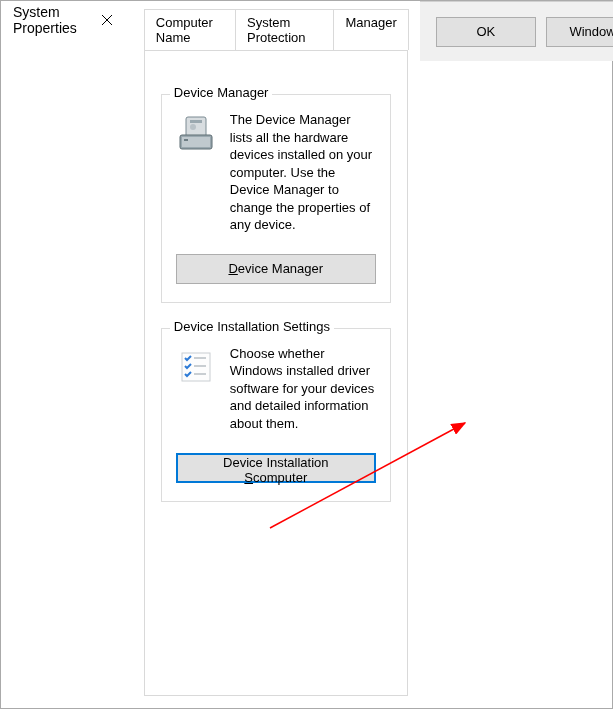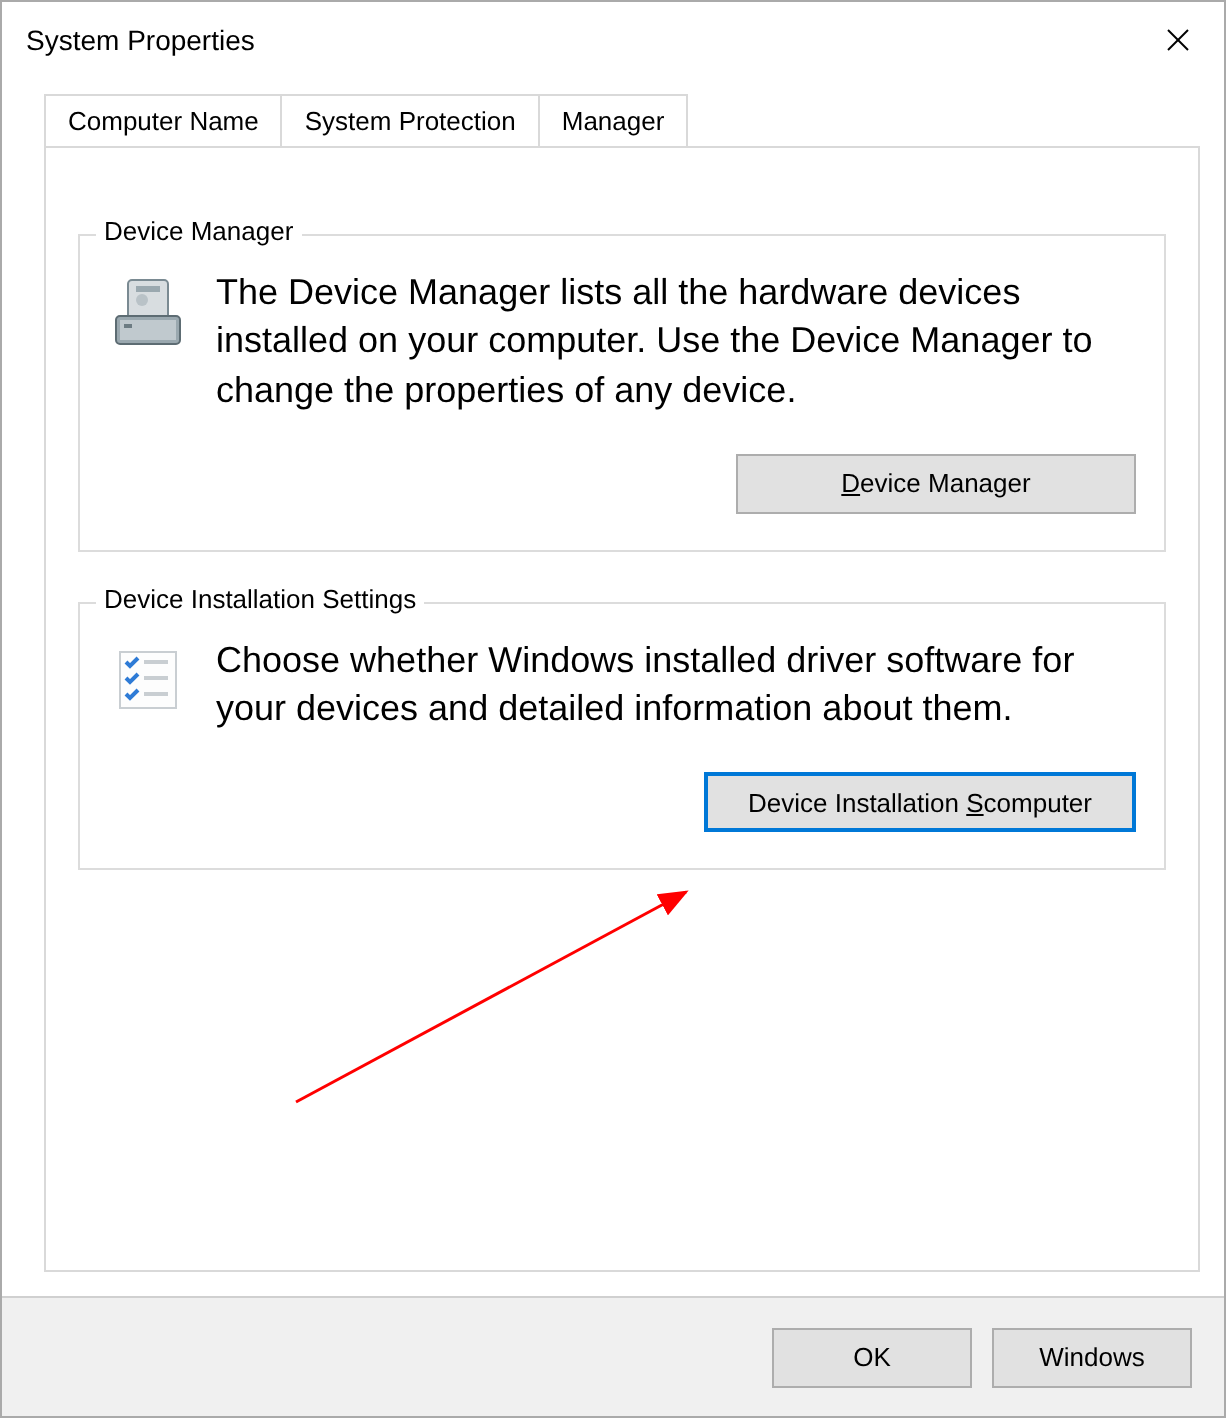--- a/index.html
+++ b/index.html
@@ -11,21 +11,21 @@
       height: 709px;
       overflow: hidden;
     }
     .window {
       width: 613px;
       height: 709px;
       background: #fff;
       border: 1px solid #aaa;
       position: relative;
       display: flex;
-      flex-direction: column;
+      flex-direction: row;
     }
     .titlebar {
       height: 38px;
       display: flex;
       align-items: center;
       justify-content: space-between;
       padding: 0 0 0 12px;
     }
     .titlebar-title {
       font-size: 14px;
@@ -98,21 +98,21 @@
       display: flex;
       gap: 14px;
     }
     .group-icon {
       width: 40px;
       height: 40px;
       flex-shrink: 0;
       margin-top: 2px;
     }
     .group-text {
-      font-size: 18px;
+      font-size: 13px;
       color: #000;
       line-height: 1.35;
       flex: 1;
     }
     .group-btn-row {
       display: flex;
       justify-content: flex-end;
       margin-top: 20px;
     }
     .win-btn {

